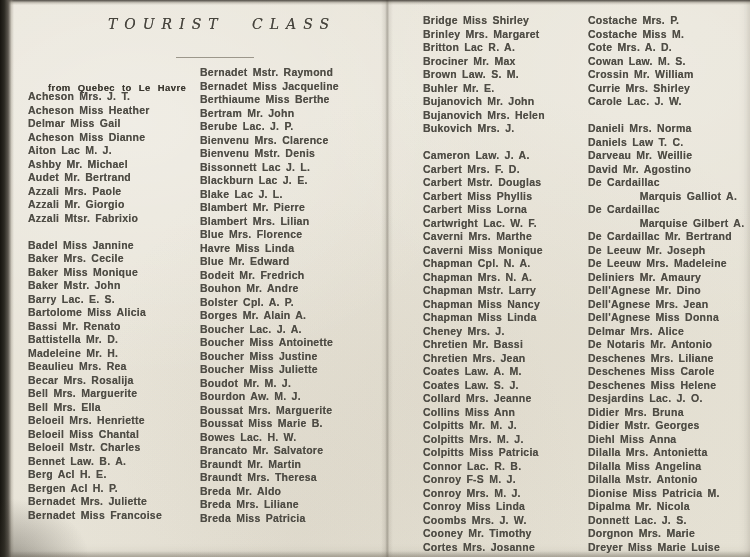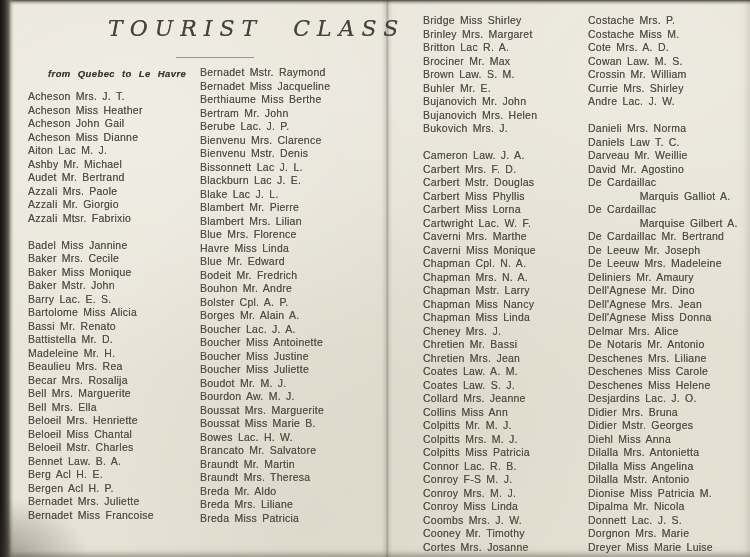--- a/index.html
+++ b/index.html
@@ -46,49 +46,49 @@
   .fold {
     position: absolute; left: 381px; top: 0; bottom: 0; width: 12px;
     background: linear-gradient(to right,
       rgba(0,0,0,0) 0%, rgba(112,105,92,0.14) 35%,
       rgba(92,86,74,0.42) 52%, rgba(112,105,92,0.12) 70%, rgba(0,0,0,0) 100%);
   }
   .title {
     position: absolute; left: 108px; top: 16px; width: 260px;
     font-family: "DejaVu Serif", serif;
     font-style: italic;
-    font-size: 22px;
+    font-size: 14px;
     letter-spacing: 7px;
     word-spacing: 16px;
     color: #45433c;
     white-space: nowrap;
     text-shadow: 0 0 0.6px rgba(70,66,58,0.65);
   }
   .title-rule {
     position: absolute; left: 176px; top: 57px; width: 78px; height: 1px;
     background: #8d887b;
     opacity: 0.85;
   }
   .subtitle {
-    position: absolute; left: 48px; top: 68px;
+    position: absolute; left: 48px; top: 82px;
     font-size: 9.5px;
     font-weight: bold;
     letter-spacing: 0.4px;
     word-spacing: 4px;
     color: #3a372f;
     white-space: pre;
     text-shadow: 0 0 0.5px rgba(58,55,47,0.6);
-    font-style: italic;
   }
   .col {
     position: absolute;
     color: #4e4c45;
     font-size: 10.5px;
     letter-spacing: 0.25px;
     word-spacing: 2px;
+    font-weight: bold;
   }
   .col .line {
     height: 13.5px;
     line-height: 13.5px;
     white-space: pre;
     text-shadow: 0 0 0.6px rgba(86,82,72,0.70);
   }
   .col1 { left: 28px;  top: 90px;  width: 170px; }
   .col2 { left: 192px; top: 66px;  width: 175px; margin-left: 8px; }
   .col3 { left: 423px; top: 14px;  width: 160px; }
@@ -103,21 +103,21 @@
 
   <div class="title">TOURIST CLASS</div>
 
   <div class="title-rule"></div>
 
   <div class="subtitle">from Quebec to Le Havre</div>
 
   <div class="col col1">
       <div class="line">Acheson Mrs. J. T.</div>
       <div class="line">Acheson Miss Heather</div>
-      <div class="line">Acheson John Gail</div>
+      <div class="line">Delmar Miss Gail</div>
       <div class="line">Acheson Miss Dianne</div>
       <div class="line">Aiton Lac M. J.</div>
       <div class="line">Ashby Mr. Michael</div>
       <div class="line">Audet Mr. Bertrand</div>
       <div class="line">Azzali Mrs. Paole</div>
       <div class="line">Azzali Mr. Giorgio</div>
       <div class="line">Azzali Mtsr. Fabrixio</div>
       <div class="line"></div>
       <div class="line">Badel Miss Jannine</div>
       <div class="line">Baker Mrs. Cecile</div>
@@ -219,21 +219,21 @@
       <div class="line">Cooney Mr. Timothy</div>
       <div class="line">Cortes Mrs. Josanne</div>
     </div>
   <div class="col col4">
       <div class="line">Costache Mrs. P.</div>
       <div class="line">Costache Miss M.</div>
       <div class="line">Cote Mrs. A. D.</div>
       <div class="line">Cowan Law. M. S.</div>
       <div class="line">Crossin Mr. William</div>
       <div class="line">Currie Mrs. Shirley</div>
-      <div class="line">Andre Lac. J. W.</div>
+      <div class="line">Carole Lac. J. W.</div>
       <div class="line"></div>
       <div class="line">Danieli Mrs. Norma</div>
       <div class="line">Daniels Law T. C.</div>
       <div class="line">Darveau Mr. Weillie</div>
       <div class="line">David Mr. Agostino</div>
       <div class="line">De Cardaillac</div>
       <div class="line">          Marquis Galliot A.</div>
       <div class="line">De Cardaillac</div>
       <div class="line">          Marquise Gilbert A.</div>
       <div class="line">De Cardaillac Mr. Bertrand</div>

